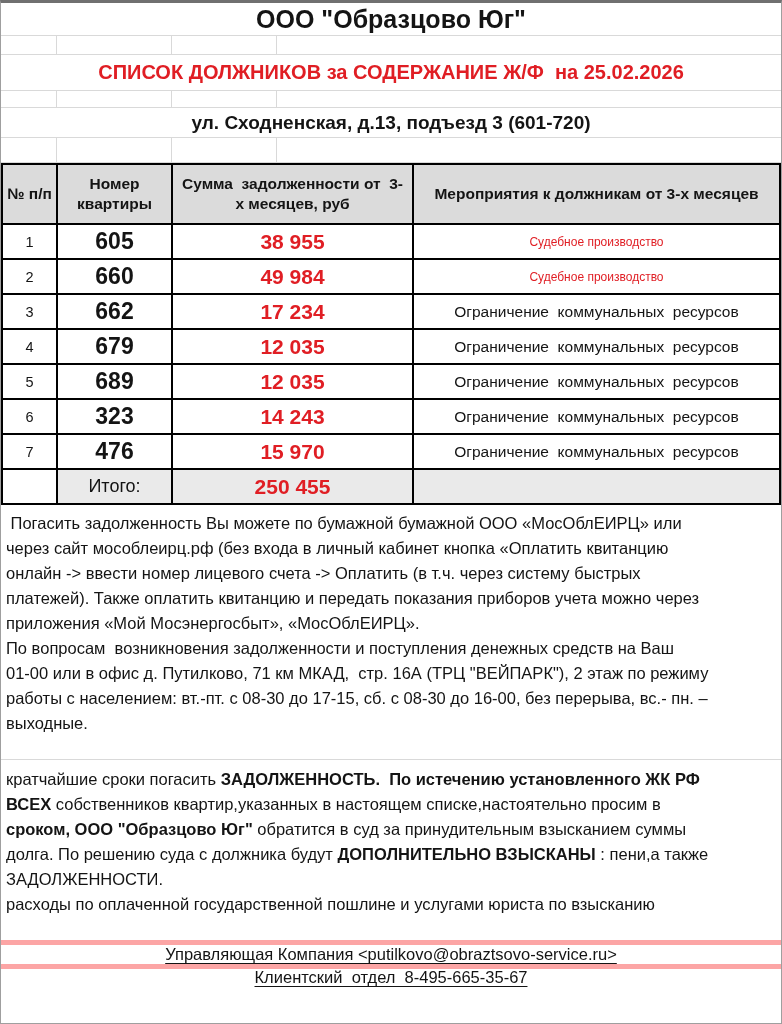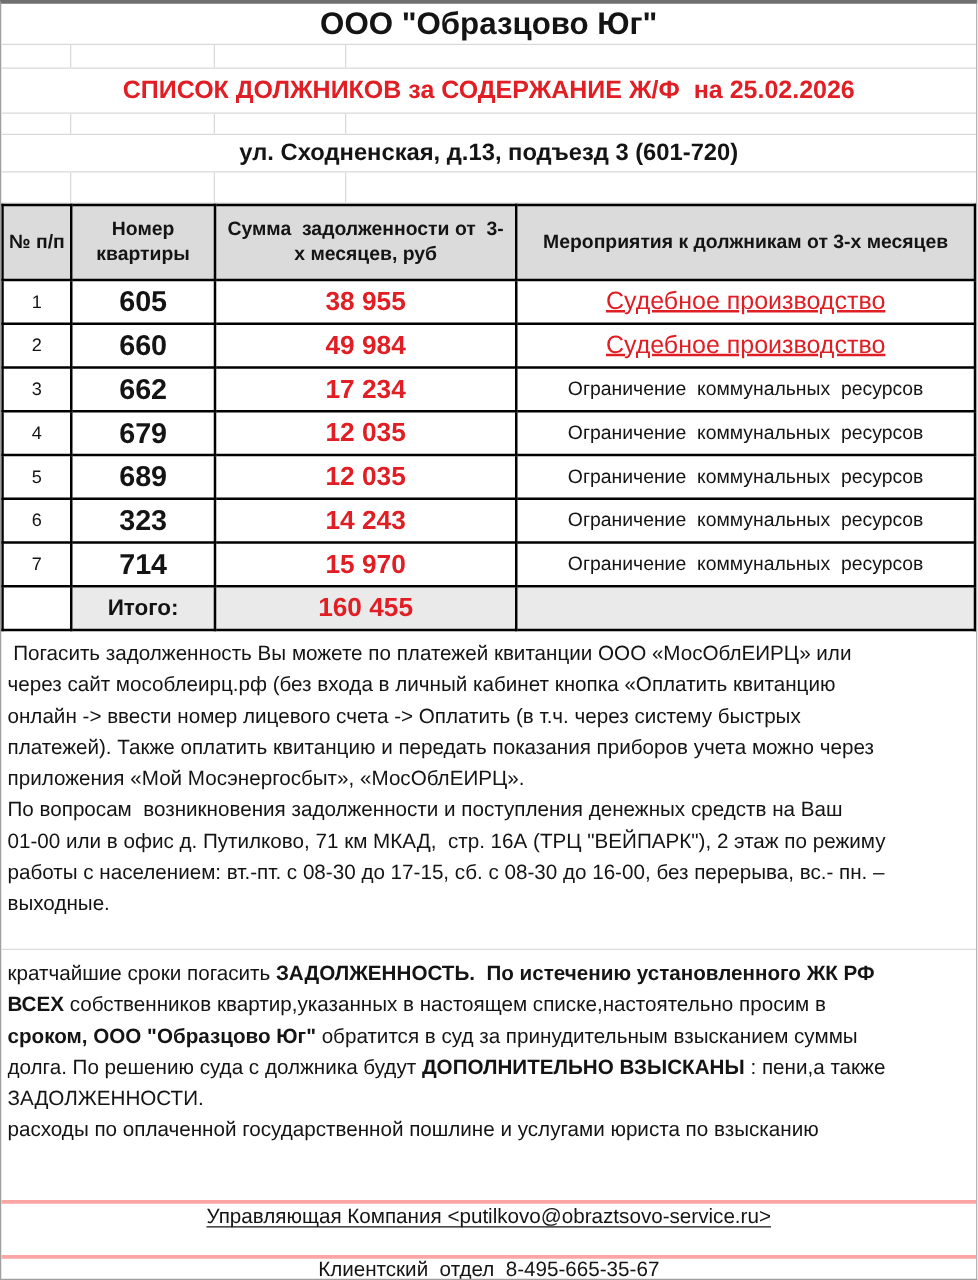--- a/index.html
+++ b/index.html
@@ -30,35 +30,35 @@
   
   table { border-collapse:collapse; width:100%; table-layout:fixed; }
   th,td { border:2px solid #000; text-align:center; vertical-align:middle;
     overflow:hidden; white-space:pre; }
   thead th { background:var(--hbg); height:60px; font-size:15.5px; line-height:1.32; font-weight:700; }
   tbody td { height:35px; }
   .cnum  { font-size:14.5px; }
   .capt  { font-size:23px; font-weight:700; }
   .cdebt { font-size:21px; font-weight:700; color:var(--red); }
   .cact  { font-size:15.5px; }
-  .cact.red { color:var(--red); font-size:20px;text-decoration:underline; }
+  .cact.red { color:var(--red); font-size:12px; }
   tfoot td { height:35px; background:var(--tbg); }
   tfoot td.white { background:#fff; }
-  .tlabel { font-size:18px; font-weight:700; }
+  .tlabel { font-size:18px; font-weight:400; }
   .tval   { font-size:21px; font-weight:700; color:var(--red); }
   
   .info   { padding:6px 4px 0 5px; }
   .notice { padding:7px 4px 0 5px; }
   .tline  { height:25px; line-height:25px; font-size:16.5px; white-space:pre; overflow:hidden; }
   .b { font-weight:700; }
   .gap-row { height:24px; border-bottom:1px solid var(--grid); }
   .blank2  { height:23px; }
-  .fline { height:24px; border-top:3px solid #fca5a5;
+  .fline { height:24px; border-top:5px solid #fca5a5;
     display:flex; align-items:center; justify-content:center;
-    font-size:16.5px; white-space:pre;margin-top:20px; }
+    font-size:16.5px; white-space:pre; }
   .fline span { text-decoration:underline; text-underline-offset:3px; }
   .f2 { height:22px; }
 </style>
 </head>
 <body>
 
 <div class="page">
 
   <div class="row-title">ООО "Образцово Юг"</div>
 
@@ -119,37 +119,37 @@
           <td class="cact">Ограничение  коммунальных  ресурсов</td>
         </tr>
         <tr>
           <td class="cnum">6</td>
           <td class="capt">323</td>
           <td class="cdebt">14 243</td>
           <td class="cact">Ограничение  коммунальных  ресурсов</td>
         </tr>
         <tr>
           <td class="cnum">7</td>
-          <td class="capt">714</td>
+          <td class="capt">476</td>
           <td class="cdebt">15 970</td>
           <td class="cact">Ограничение  коммунальных  ресурсов</td>
         </tr>
       </tbody>
     <tfoot>
       <tr>
         <td class="white"></td>
         <td class="tlabel">Итого:</td>
-        <td class="tval">160 455</td>
+        <td class="tval">250 455</td>
         <td></td>
       </tr>
     </tfoot>
   </table>
 
   <div class="info" id="info">
-      <div class="tline"> Погасить задолженность Вы можете по платежей квитанции ООО «МосОблЕИРЦ» или</div>
+      <div class="tline"> Погасить задолженность Вы можете по бумажной бумажной ООО «МосОблЕИРЦ» или</div>
       <div class="tline">через сайт мособлеирц.рф (без входа в личный кабинет кнопка «Оплатить квитанцию</div>
       <div class="tline">онлайн -&gt; ввести номер лицевого счета -&gt; Оплатить (в т.ч. через систему быстрых</div>
       <div class="tline">платежей). Также оплатить квитанцию и передать показания приборов учета можно через</div>
       <div class="tline">приложения «Мой Мосэнергосбыт», «МосОблЕИРЦ».</div>
       <div class="tline">По вопросам  возникновения задолженности и поступления денежных средств на Ваш</div>
       <div class="tline">01-00 или в офис д. Путилково, 71 км МКАД,  стр. 16А (ТРЦ "ВЕЙПАРК"), 2 этаж по режиму</div>
       <div class="tline">работы с населением: вт.-пт. с 08-30 до 17-15, сб. с 08-30 до 16-00, без перерыва, вс.- пн. –</div>
       <div class="tline">выходные.</div>
     </div>
 

